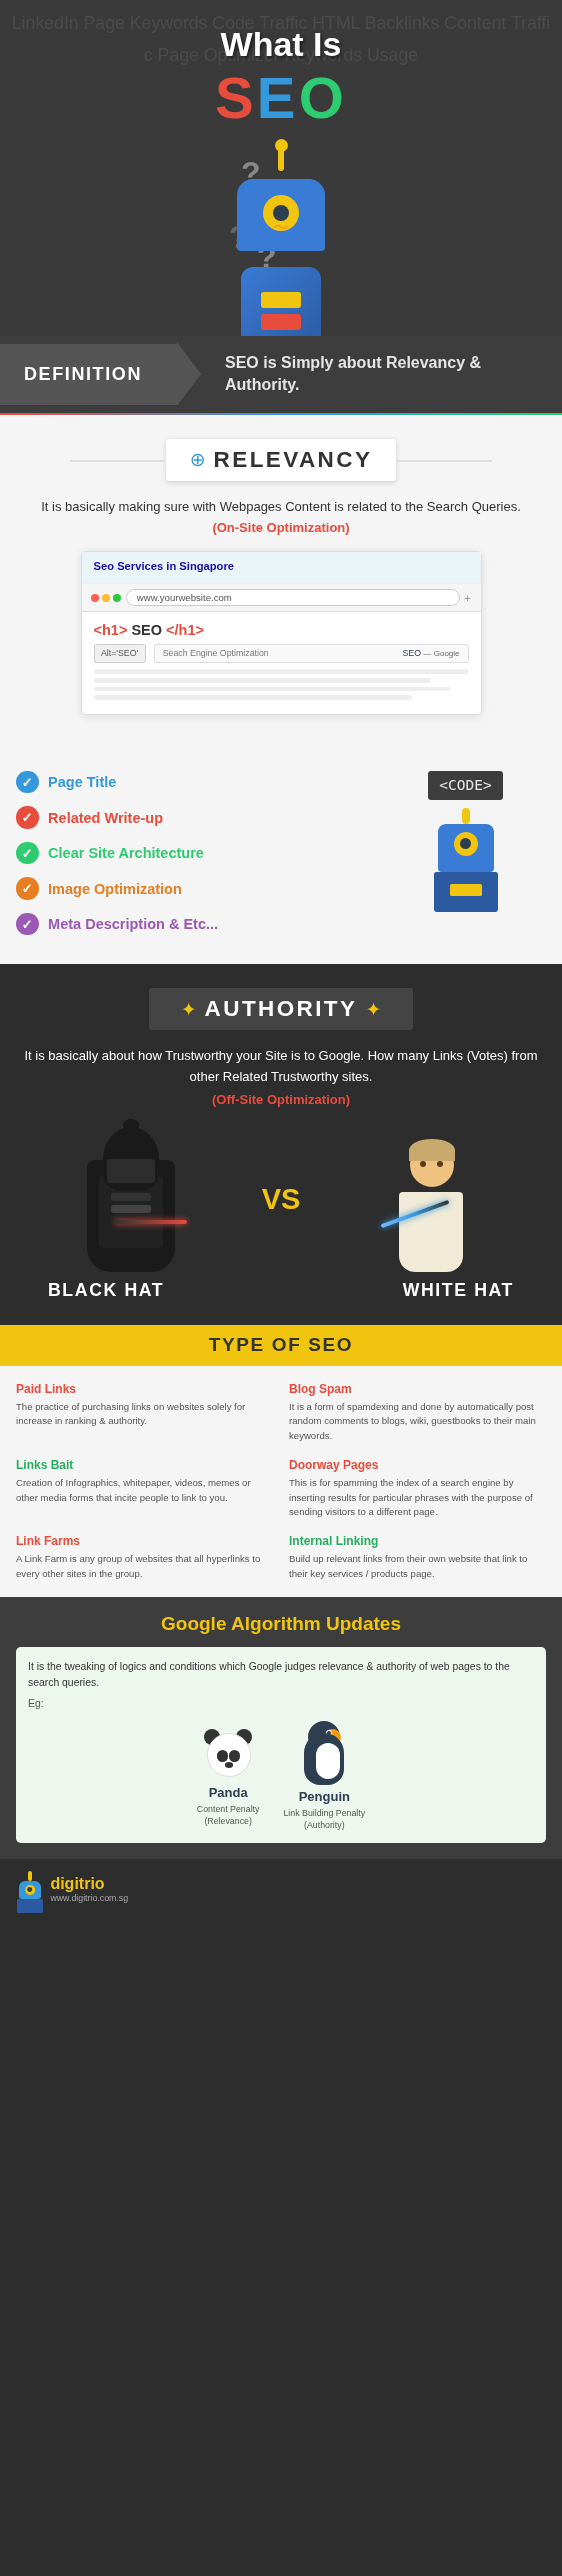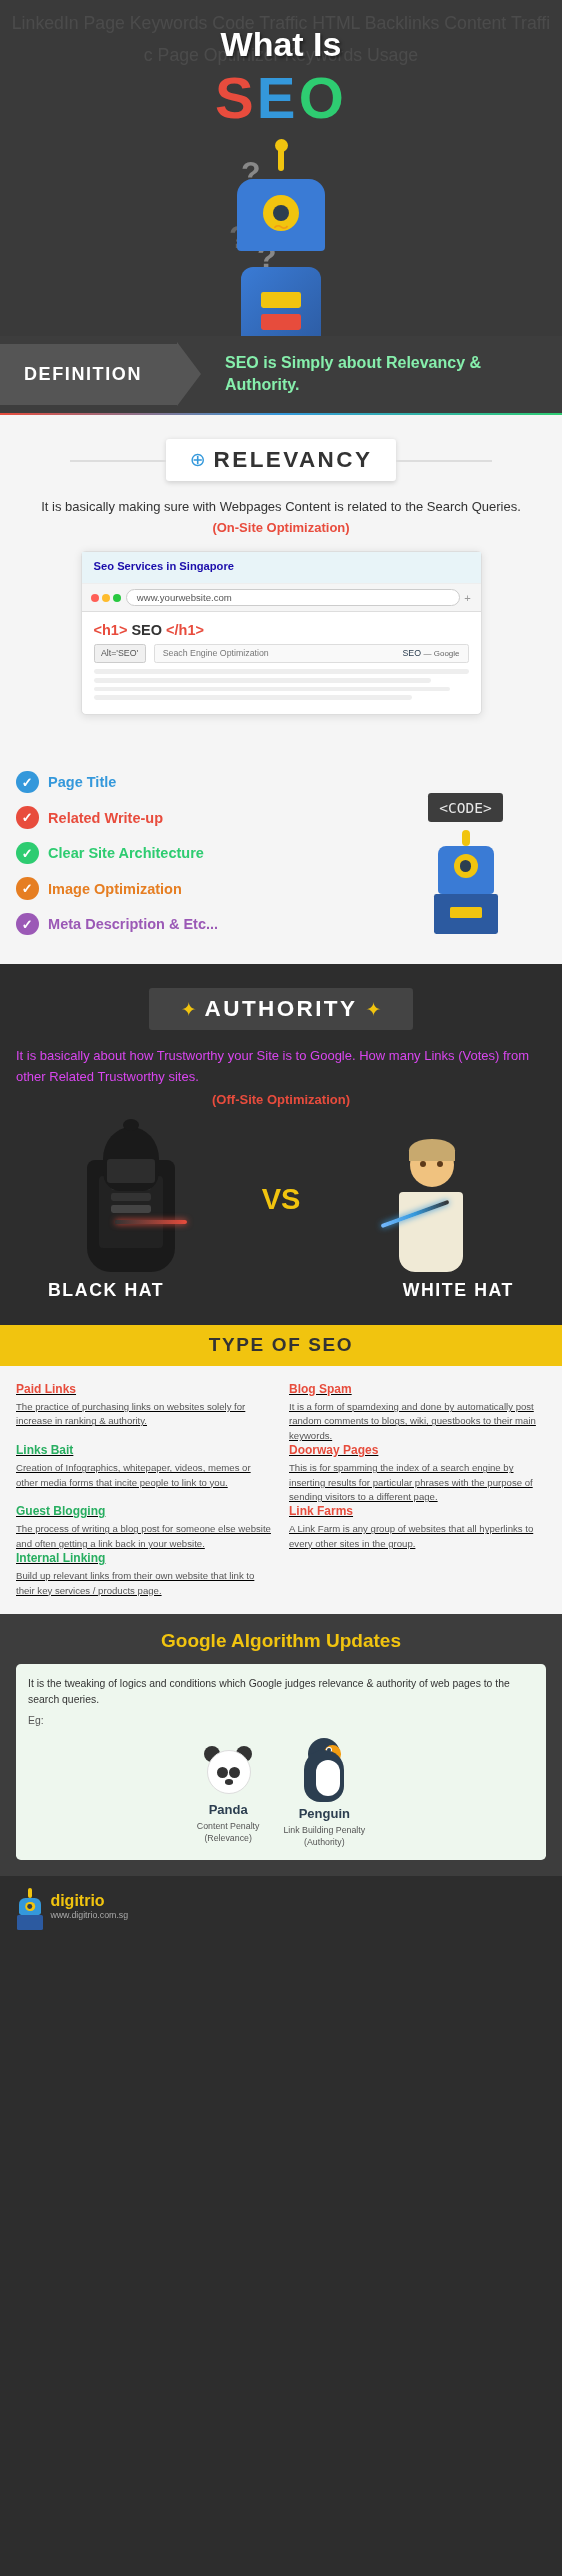--- a/index.html
+++ b/index.html
@@ -158,21 +158,21 @@
       height: 0;
       border-top: 32px solid transparent;
       border-bottom: 32px solid transparent;
       border-left: 24px solid #555;
     }
     .def-right {
       padding: 16px 24px;
       flex: 1;
     }
     .def-right p {
-      color: #86efac;
+      color: #e5e5e5;
       font-size: 16px;
       font-weight: bold;
       line-height: 1.4;
     }
 
     
     .relevancy-section {
       background: #f5f5f5;
       padding: 24px 16px;
     }
@@ -375,21 +375,21 @@
       border-radius: 2.4px;
       margin-bottom: 4px;
     }
 
     
     .checklist-section {
       background: #f5f5f5;
       padding: 16px;
       display: flex;
       gap: 8px;
-      align-items: center;
+      align-items: flex-start;
     }
     .checklist {
       flex: 1;
     }
     .check-item {
       display: flex;
       align-items: center;
       gap: 9.6px;
       margin-bottom: 13px;
       font-size: 14.5px;
@@ -452,22 +452,22 @@
       border-radius: 3.2px;
     }
     .authority-title {
       font-size: 22.5px;
       font-weight: bold;
       color: white;
       letter-spacing: 2.4px;
     }
     .star-icon { color: #f1c40f; font-size: 19px; }
     .authority-text {
-      text-align: left;
-      color: #d946ef;
+      text-align: center;
+      color: #ffffff;
       font-size: 13px;
       line-height: 1.6;
       margin-bottom: 4px;
     }
     .off-site-text {
       text-align: center;
       color: #e84c3d;
       font-weight: bold;
       font-size: 13px;
       margin-bottom: 20px;
@@ -521,22 +521,21 @@
     }
 
     
     .seo-types-section {
       background: #f5f5f5;
       padding: 16px;
     }
     .seo-types-grid {
       display: grid;
       grid-template-columns: 1fr 1fr;
-      gap: 0 16px;
-      text-decoration: underline;
+      gap: 15px 16px;
     }
     .seo-type-item h4 {
       font-size: 12px;
       font-weight: bold;
       color: #2c3e50;
       margin-bottom: 4px;
     }
     .seo-type-item p {
       font-size: 9.6px;
       color: #555;
@@ -942,24 +941,20 @@
     <div class="seo-type-item">
       <h4 class="white-hat-color">Links Bait</h4>
       <p>Creation of Infographics, whitepaper, videos, memes or other media forms that incite people to link to you.</p>
     </div>
 
     <div class="seo-type-item">
       <h4 class="black-hat-color">Doorway Pages</h4>
       <p>This is for spamming the index of a search engine by inserting results for particular phrases with the purpose of sending visitors to a different page.</p>
     </div>
 
-    <div class="seo-type-item">
-      <h4 class="white-hat-color">Guest Blogging</h4>
-      <p>The process of writing a blog post for someone else website and often getting a link back in your website.</p>
-    </div>
 
     <div class="seo-type-item">
       <h4 class="black-hat-color">Link Farms</h4>
       <p>A Link Farm is any group of websites that all hyperlinks to every other sites in the group.</p>
     </div>
 
     <div class="seo-type-item">
       <h4 class="white-hat-color">Internal Linking</h4>
       <p>Build up relevant links from their own website that link to their key services / products page.</p>
     </div>

